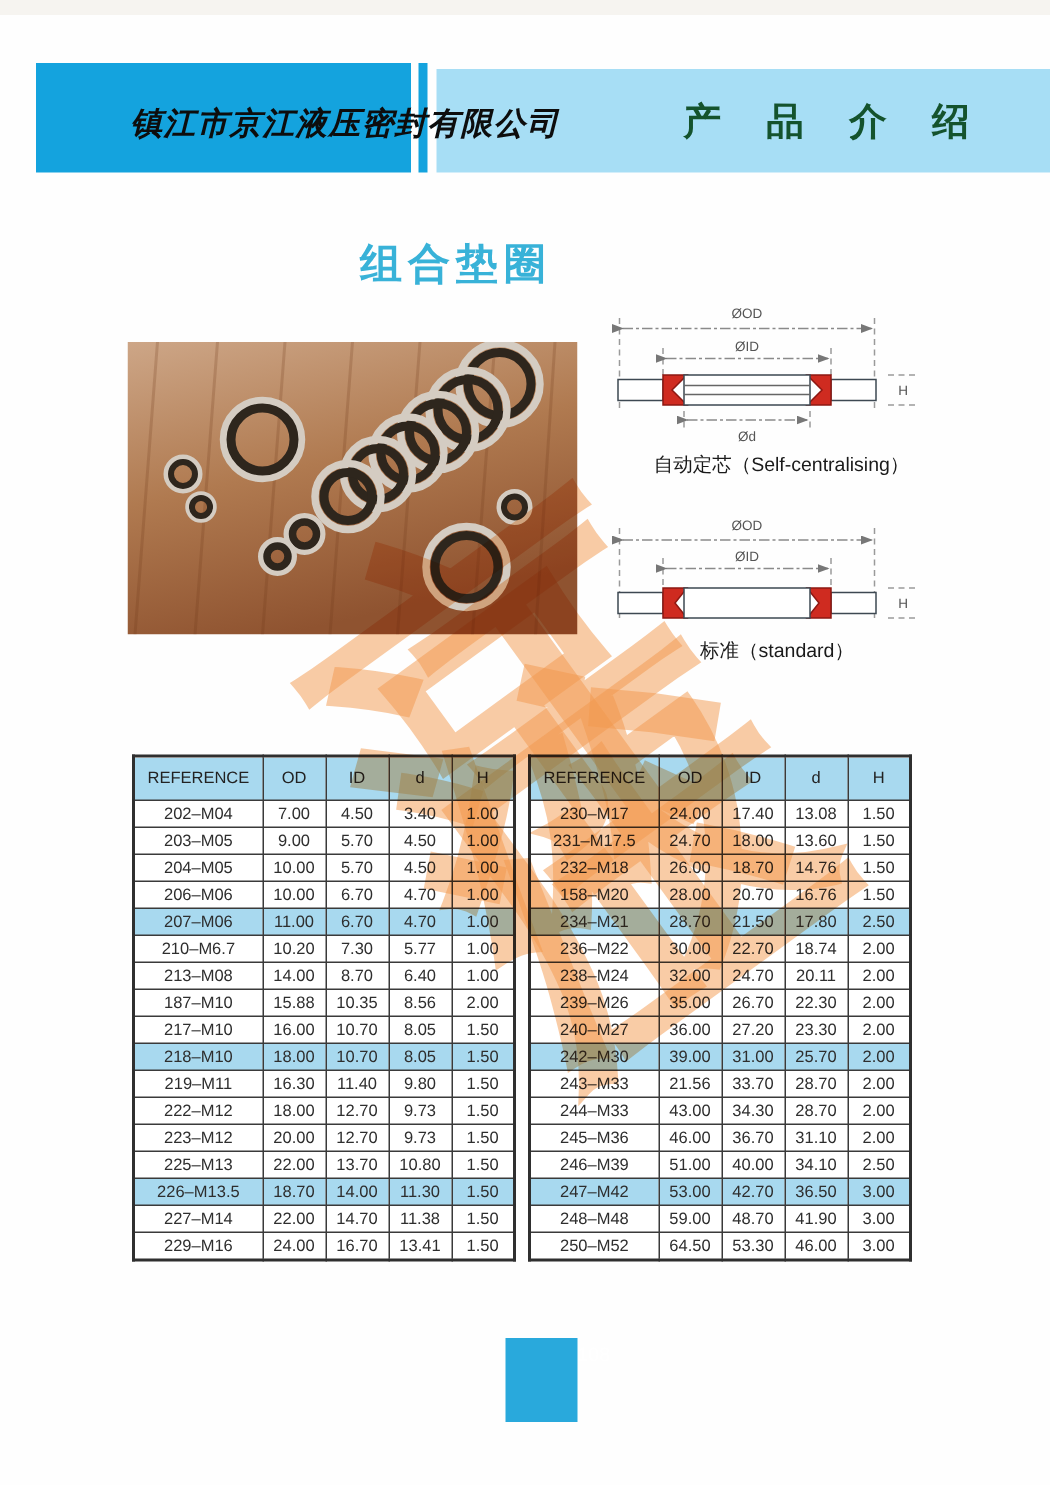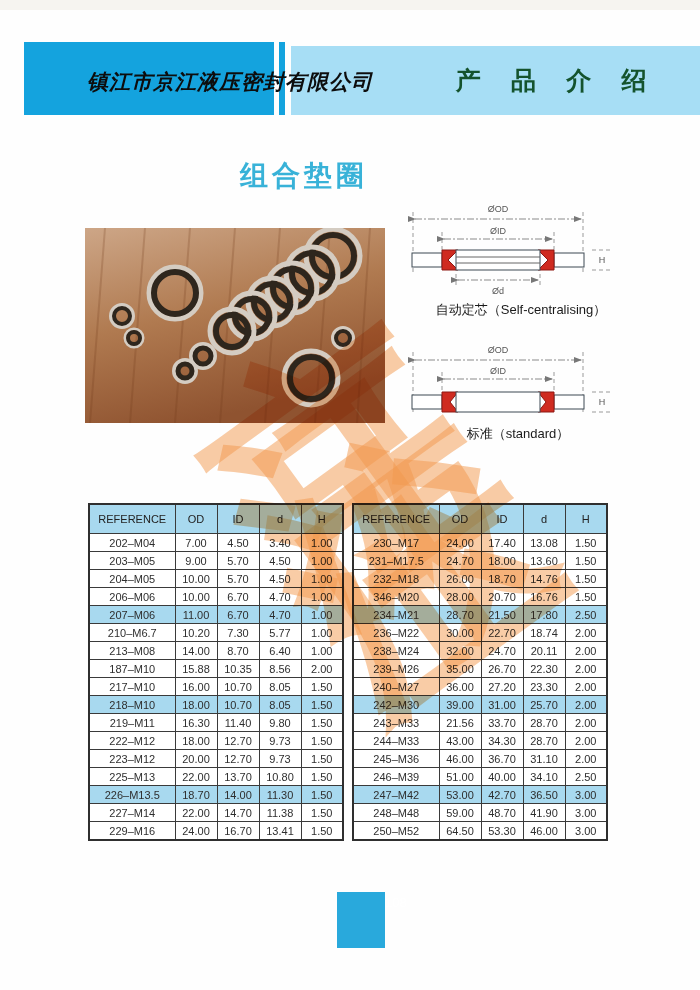--- a/index.html
+++ b/index.html
@@ -396,21 +396,21 @@
           <td>1.50</td>
         </tr>
         <tr>
           <td>232–M18</td>
           <td>26.00</td>
           <td>18.70</td>
           <td>14.76</td>
           <td>1.50</td>
         </tr>
         <tr>
-          <td>346–M20</td>
+          <td>158–M20</td>
           <td>28.00</td>
           <td>20.70</td>
           <td>16.76</td>
           <td>1.50</td>
         </tr>
         <tr class="hl">
           <td>234–M21</td>
           <td>28.70</td>
           <td>21.50</td>
           <td>17.80</td>

